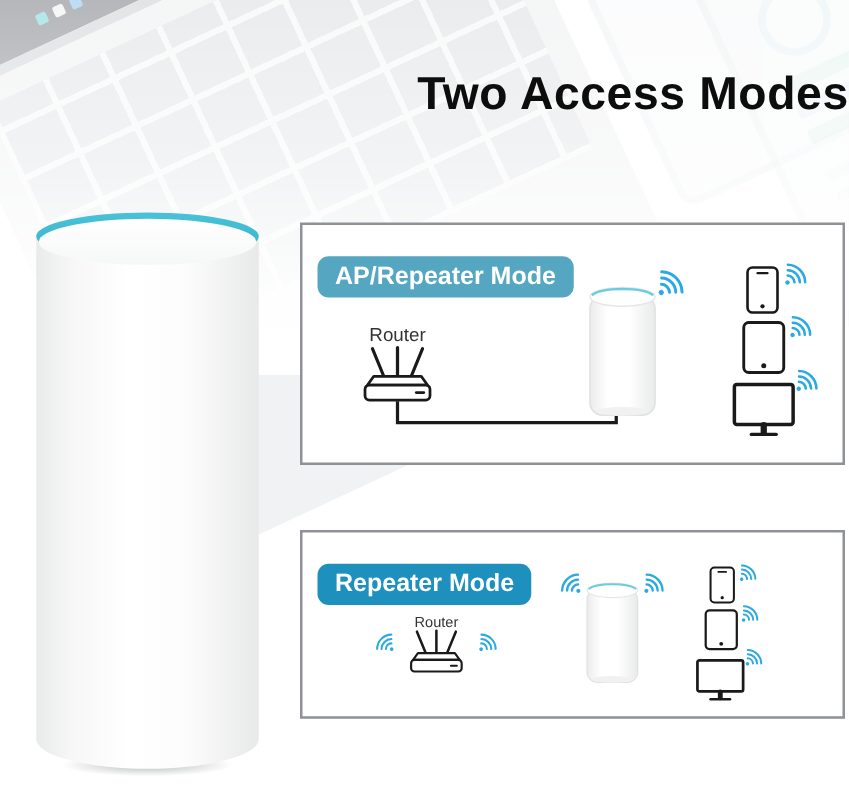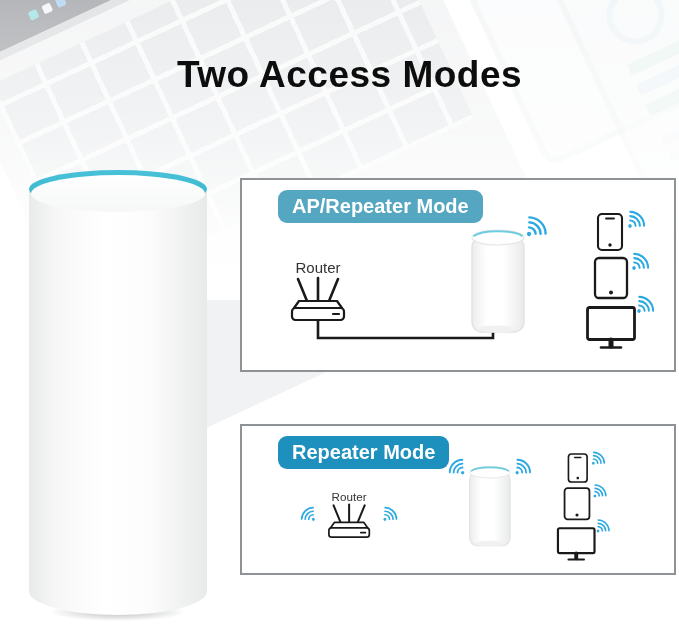--- a/index.html
+++ b/index.html
@@ -36,21 +36,21 @@
   .bg-tablet.t2{left:545px; top:-25px; width:260px; height:400px; opacity:.5;}
   .bg-bar{position:absolute; border-radius:3px; opacity:.55;}
   .bg-gauge{position:absolute; border:6px solid #cfe3ef; border-radius:50%; opacity:.6;}
   .bg-fade{position:absolute; left:0; top:0; width:100%; height:300px;
     background:linear-gradient(180deg, rgba(255,255,255,.28) 0%,
       rgba(255,255,255,.55) 42%, rgba(255,255,255,.93) 78%, #fff 100%);}
 
   
   .title{
     position:absolute; z-index:3; left:0; right:0; top:54px; margin:0;
-    text-align:center; font-size:37px; font-weight:bold; letter-spacing:.5px;
+    text-align:right; font-size:37px; font-weight:bold; letter-spacing:.5px;
     color:var(--title-color,#0d0d0d);
     padding-left:20px;
   }
 
   
   .product{position:absolute; z-index:2; left:27px; top:170px; width:182px; height:455px;}
   .cyl-shadow{position:absolute; left:-6px; right:-6px; bottom:0; height:26px;
     background:radial-gradient(ellipse 50% 50% at 50% 50%,
       rgba(110,116,122,.5) 0%, rgba(110,116,122,0) 70%);}
   .cyl-body{position:absolute; left:2px; right:2px; top:20px; bottom:10px;
@@ -59,22 +59,22 @@
   .cyl-cap-teal{position:absolute; left:2px; top:0; width:178px; height:38px;
     border-radius:50%; background:linear-gradient(180deg,var(--device-top,#49c2d8),#35b2cb);}
   .cyl-cap-white{position:absolute; left:4px; top:5px; width:174px; height:37px;
     border-radius:50%; background:linear-gradient(180deg,#ffffff,#f6f7f7);}
 
   
   .mode-box{position:absolute; z-index:2; left:240px; width:436px;
     background:#fff; border:2px solid var(--box-border,#8e9296); box-sizing:border-box;}
   .mode-box.box1{top:178px; height:194px;}
   .mode-box.box2{top:424px; height:151px;}
-  .badge{position:absolute; left:12px; top:10px; color:#fff; font-weight:bold;
-    font-size:20px; padding:5px 14px; border-radius:9px; white-space:nowrap; z-index:2;margin-left:24px;}
+  .badge{position:absolute; left:12px; top:25px; color:#fff; font-weight:bold;
+    font-size:20px; padding:5px 14px; border-radius:9px; white-space:nowrap; z-index:2;}
   .badge.ap{background:var(--badge-ap,#55a7c1);}
   .badge.rep{background:var(--badge-repeater,#1e90be);}
   .diagram{position:absolute; left:0; top:0; width:100%; height:100%;}
 
   
   .ink{stroke:var(--icon-stroke,#1a1a1a); color:var(--icon-stroke,#1a1a1a);}
   .wifi-use{stroke:var(--wifi,#2ba9e0); color:var(--wifi,#2ba9e0);}
   .wire{fill:none; stroke:var(--icon-stroke,#1a1a1a); stroke-width:2.6px;}
   .router-label{fill:#333; font-size:15px; font-family:"Liberation Sans",sans-serif;}
   .hidden-defs{position:absolute; width:0; height:0; overflow:hidden;}

